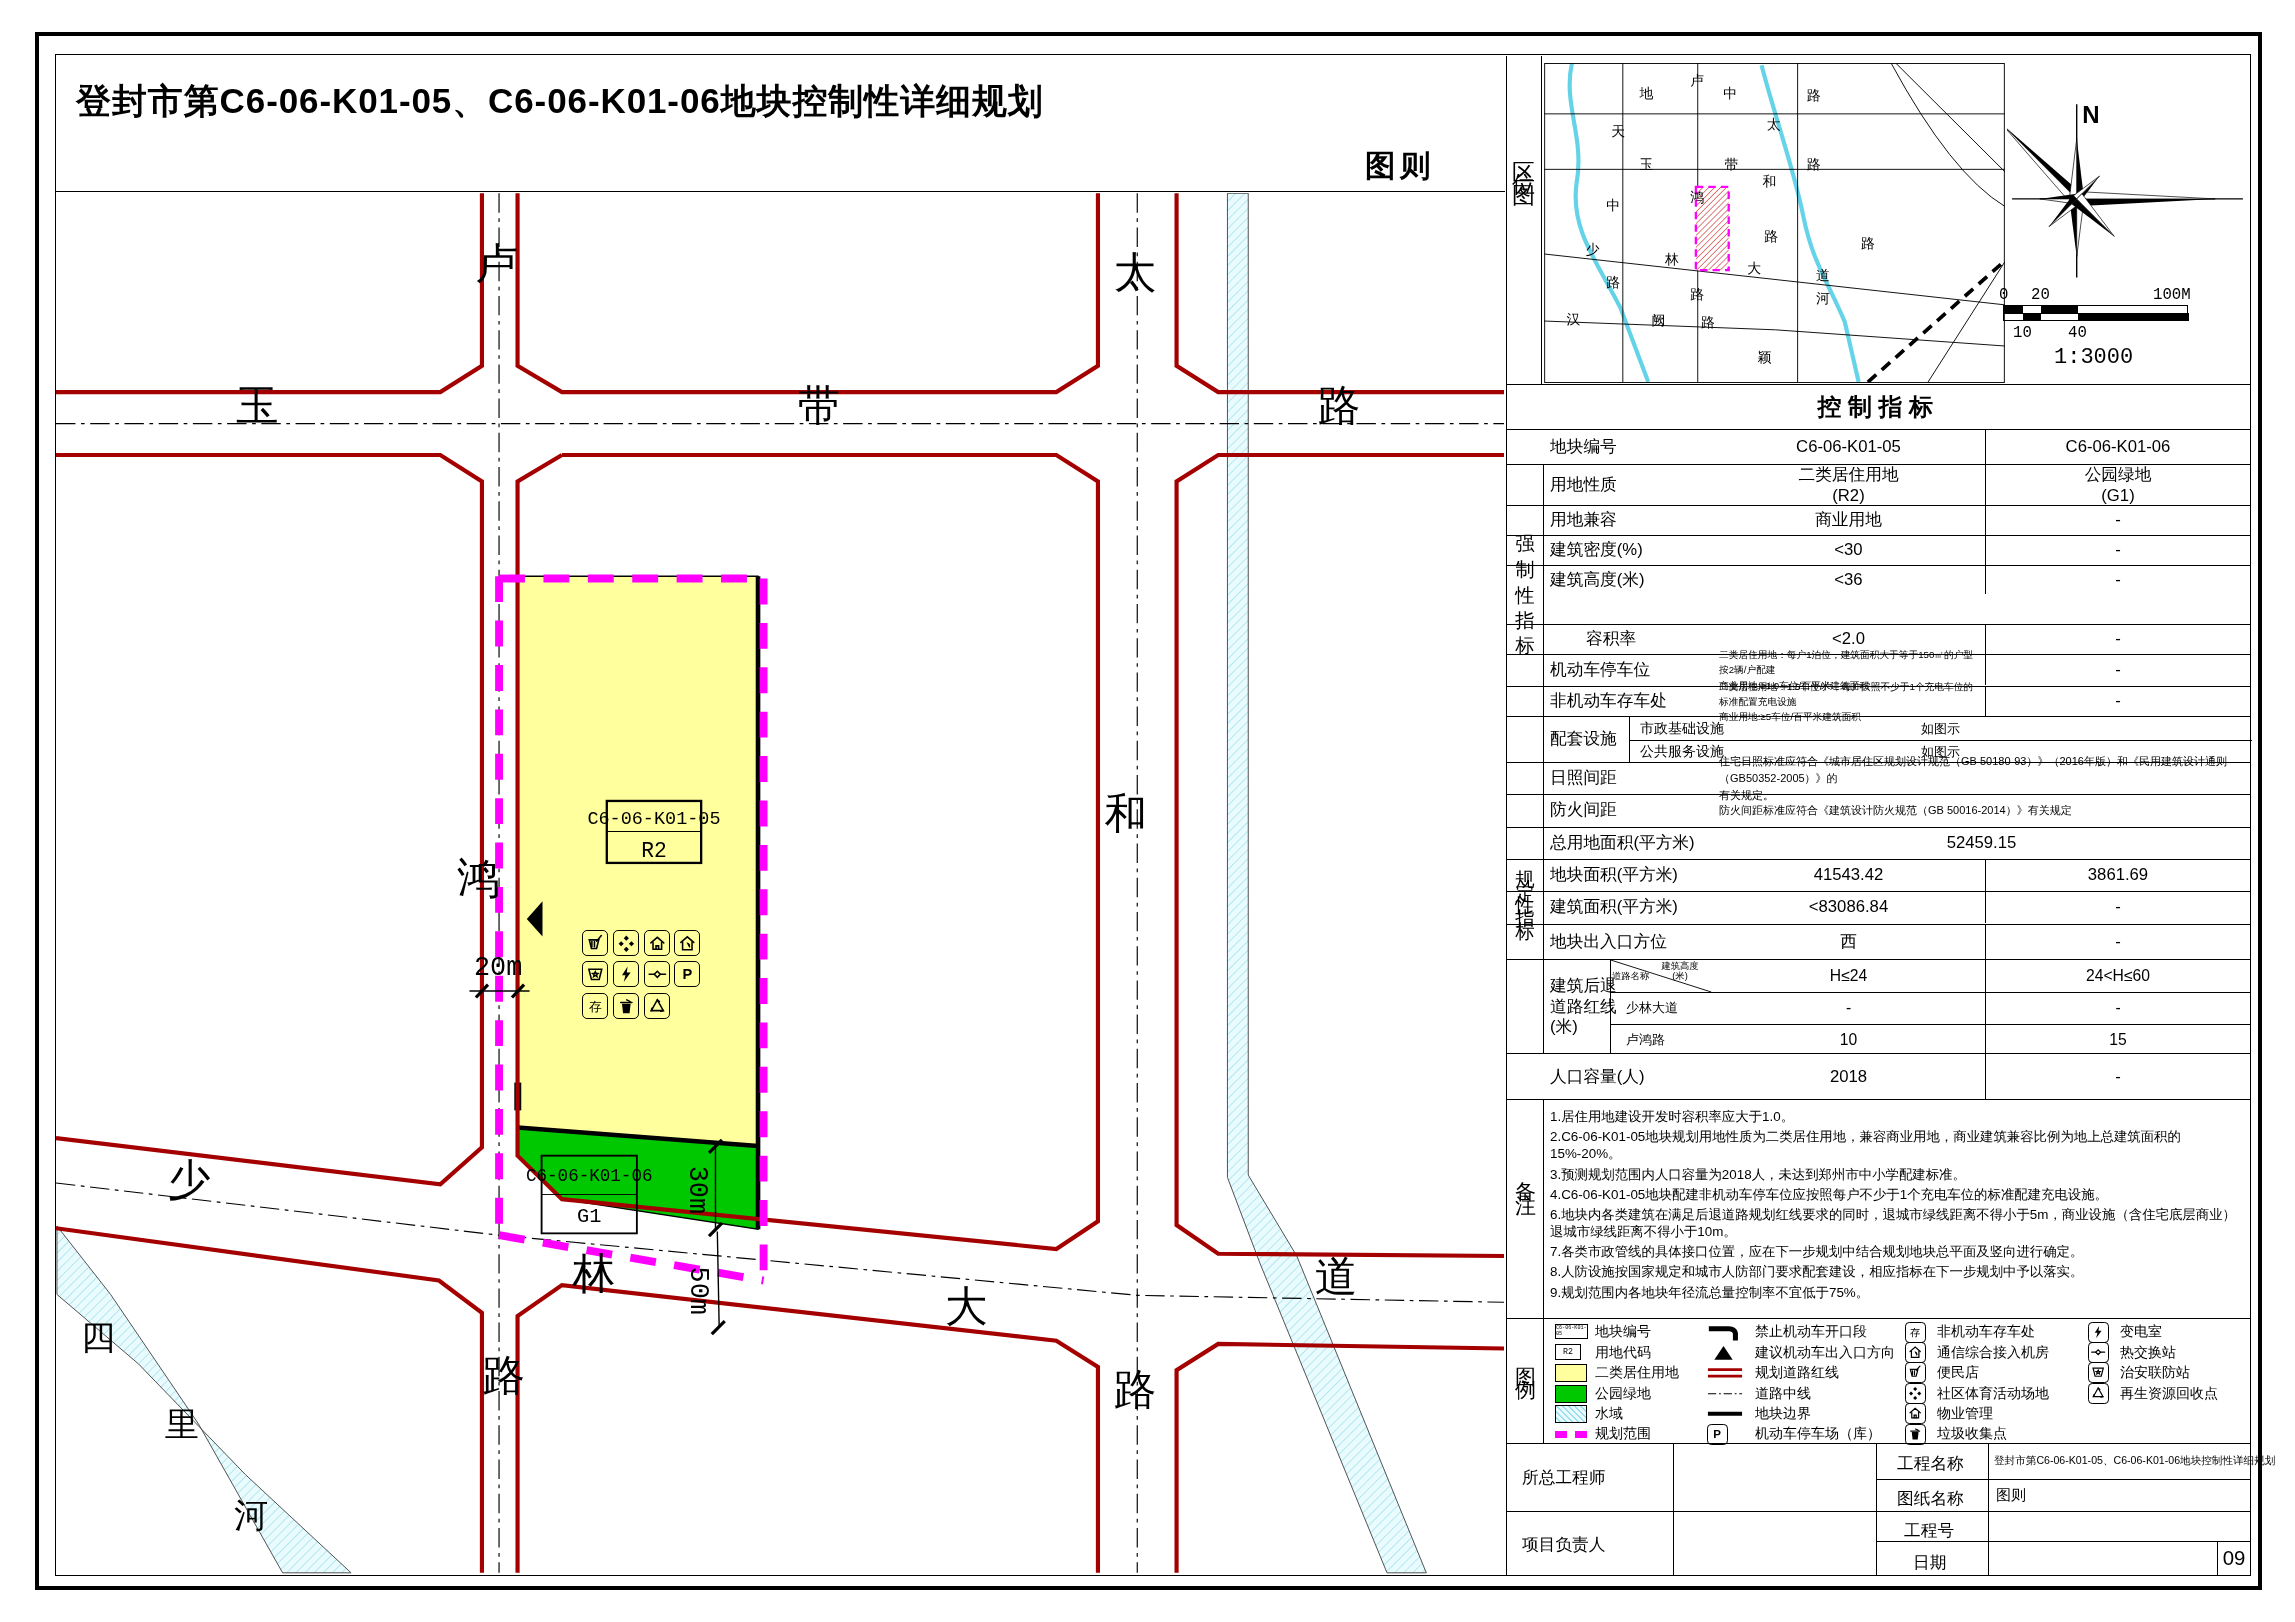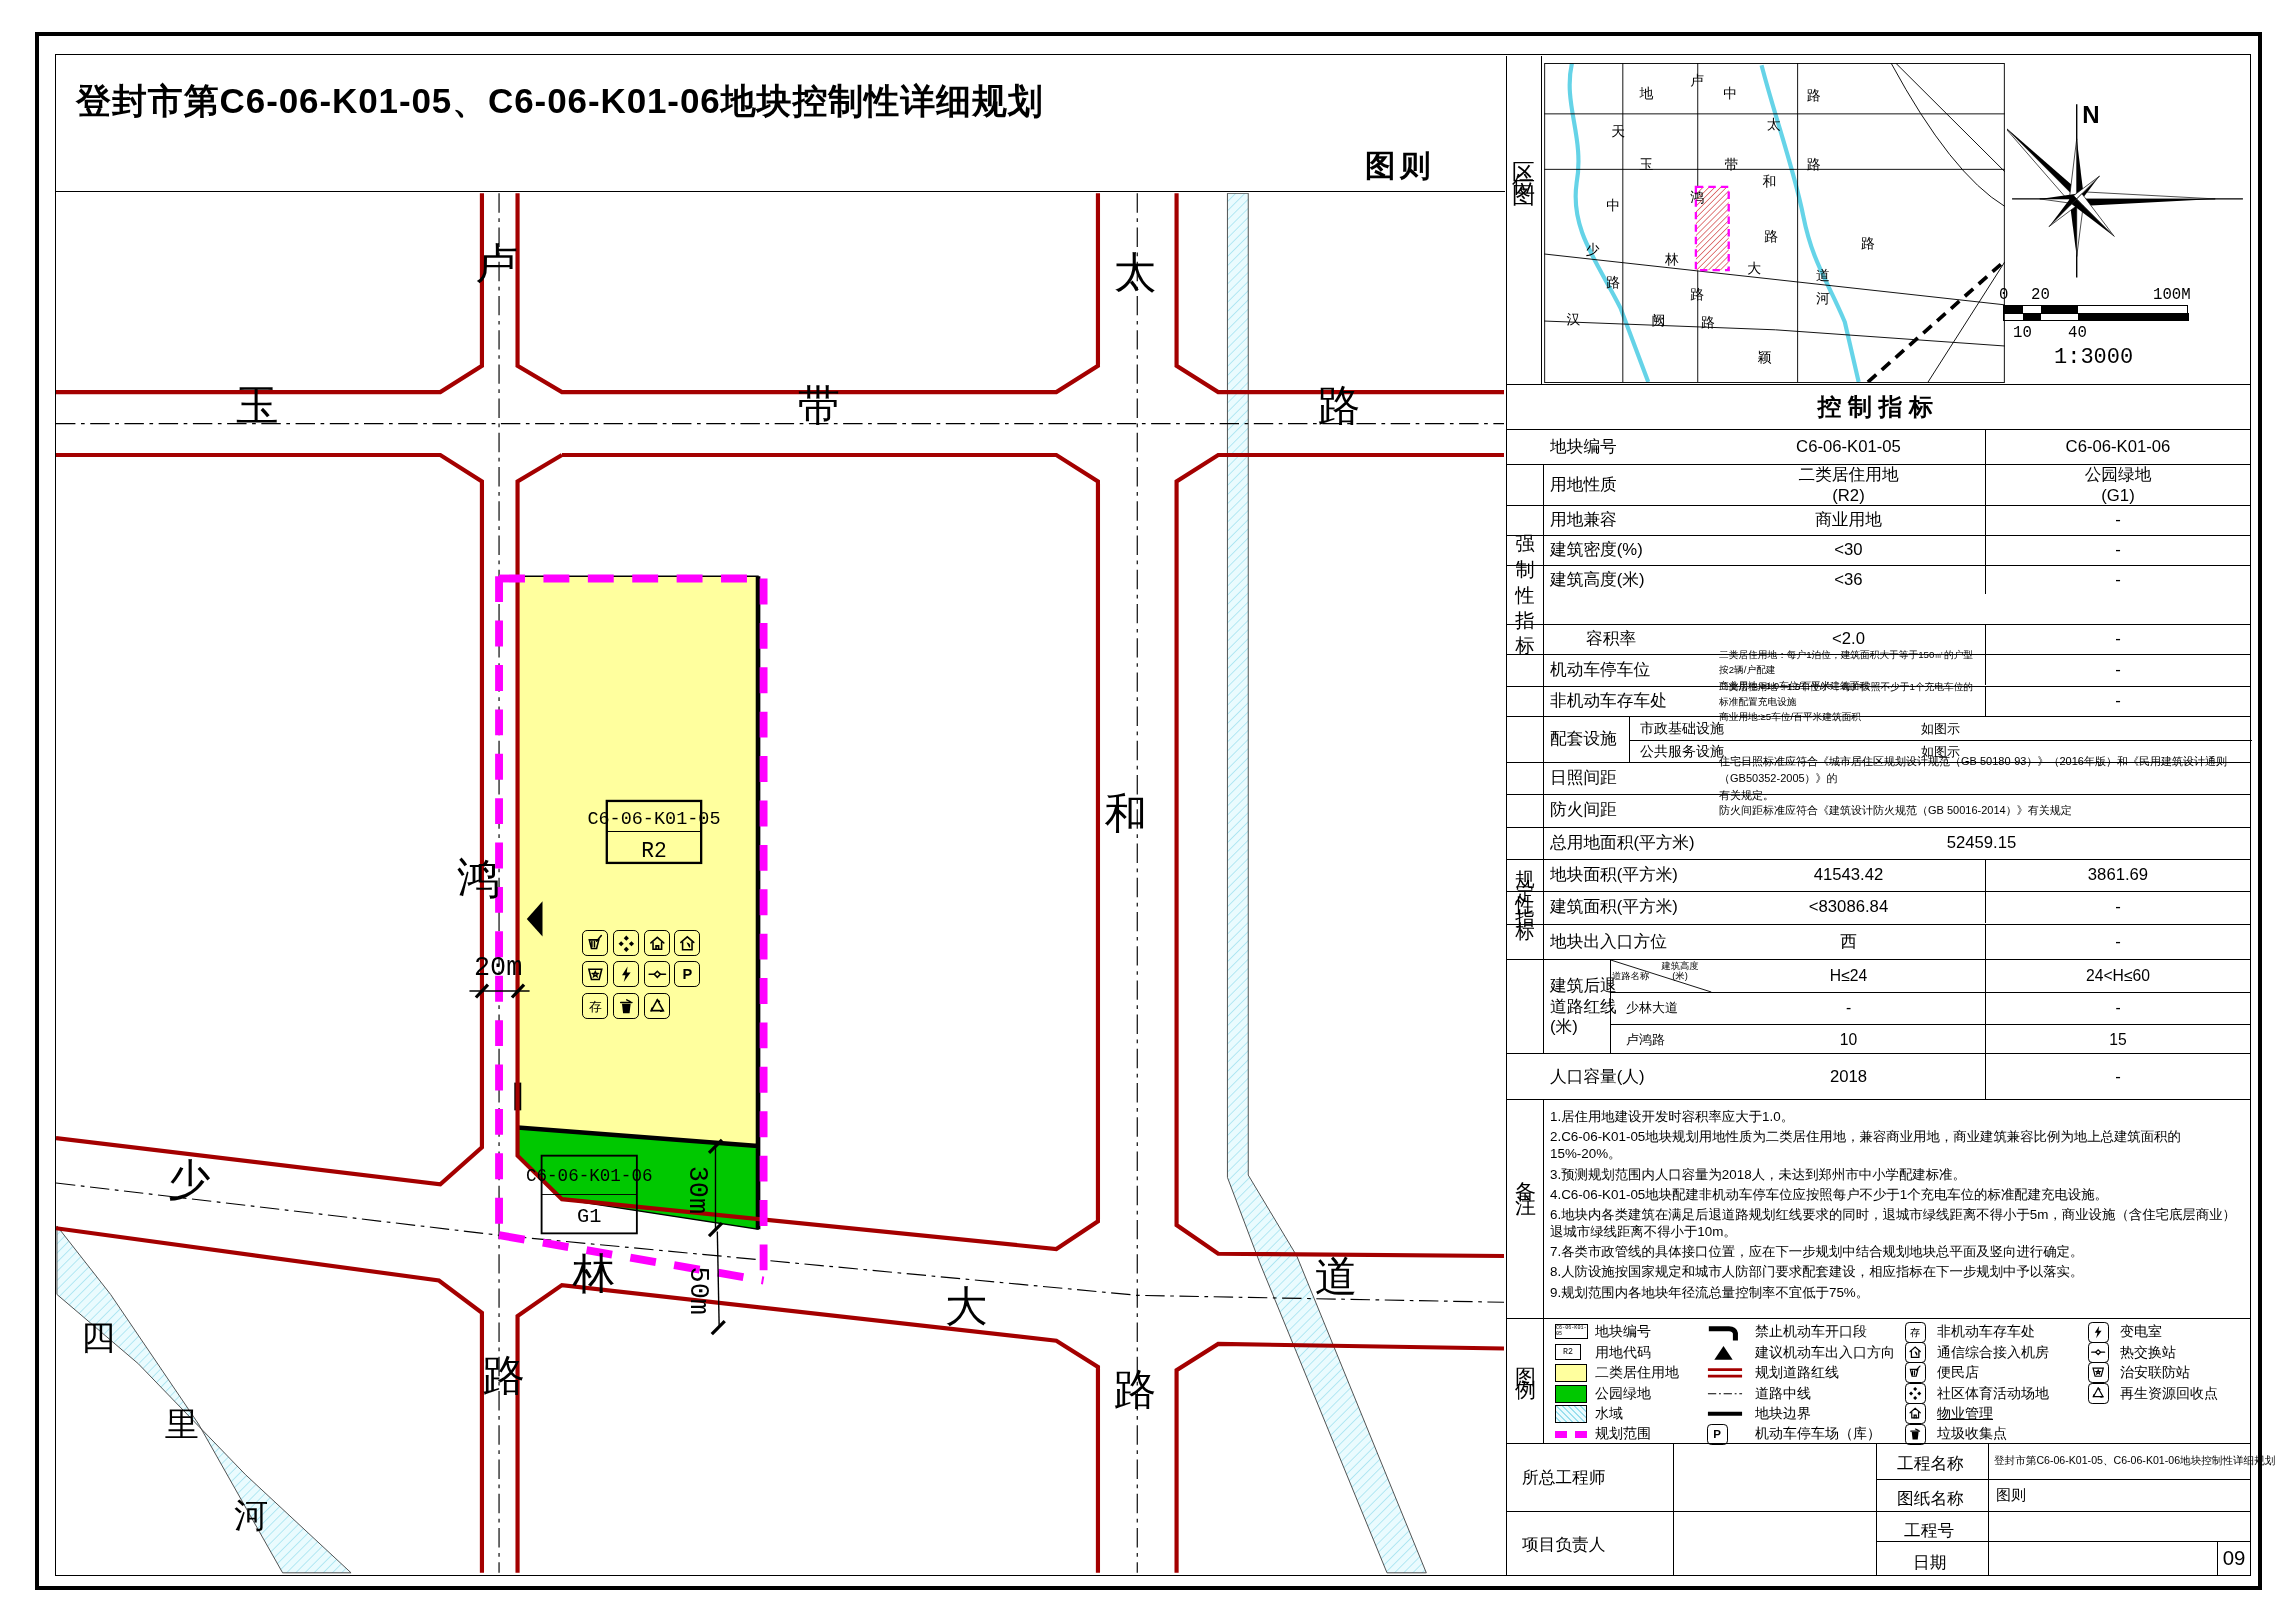--- a/index.html
+++ b/index.html
@@ -514,21 +514,21 @@
           </svg>
         </div>
         <div class=" legend-text" style="position: absolute; box-sizing: border-box; left: 431px; top: 66px; height: 17.6px; display: flex; align-items: center;">社区体育活动场地</div>
         <div style="position: absolute; box-sizing: border-box; left: 399px; top: 84px; width: 21px; height: 21px; border: 1.4px solid rgb(0, 0, 0); border-radius: 4.2px; display: flex; align-items: center; justify-content: center;">
           <svg width="86%" height="86%" viewBox="0 0 24 24" fill="none" stroke="#000" stroke-width="1.8" stroke-linecap="round">
             <path d="M4.5 11.5 12 5l7.5 6.5"></path>
             <path d="M7 11v8h10v-8"></path>
             <path d="M10.5 19v-4h3v4"></path>
           </svg>
         </div>
-        <div class=" legend-text" style="position: absolute; box-sizing: border-box; left: 431px; top: 86px; height: 17.6px; display: flex; align-items: center; text-decoration: underline;">物业管理</div>
+        <div class=" legend-text" style="position: absolute; box-sizing: border-box; left: 431px; top: 86px; height: 17.6px; display: flex; align-items: center;">物业管理</div>
         <div style="position: absolute; box-sizing: border-box; left: 399px; top: 105px; width: 21px; height: 21px; border: 1.4px solid rgb(0, 0, 0); border-radius: 4.2px; display: flex; align-items: center; justify-content: center;">
           <svg width="86%" height="86%" viewBox="0 0 24 24" fill="none" stroke="#000" stroke-width="1.8" stroke-linecap="round">
             <path d="M7 9h10l-1.2 11H8.2z" fill="#000" stroke="none"></path>
             <path d="M5.5 7.5h13"></path>
             <path d="M12.5 4.5l4 2"></path>
           </svg>
         </div>
         <div class=" legend-text" style="position: absolute; box-sizing: border-box; left: 431px; top: 106px; height: 17.6px; display: flex; align-items: center;">垃圾收集点</div>
         <div style="position: absolute; box-sizing: border-box; left: 582px; top: 2.8px; width: 21px; height: 21px; border: 1.4px solid rgb(0, 0, 0); border-radius: 4.2px; display: flex; align-items: center; justify-content: center;">
           <svg width="86%" height="86%" viewBox="0 0 24 24" fill="none" stroke="#000" stroke-width="1.8" stroke-linecap="round">

